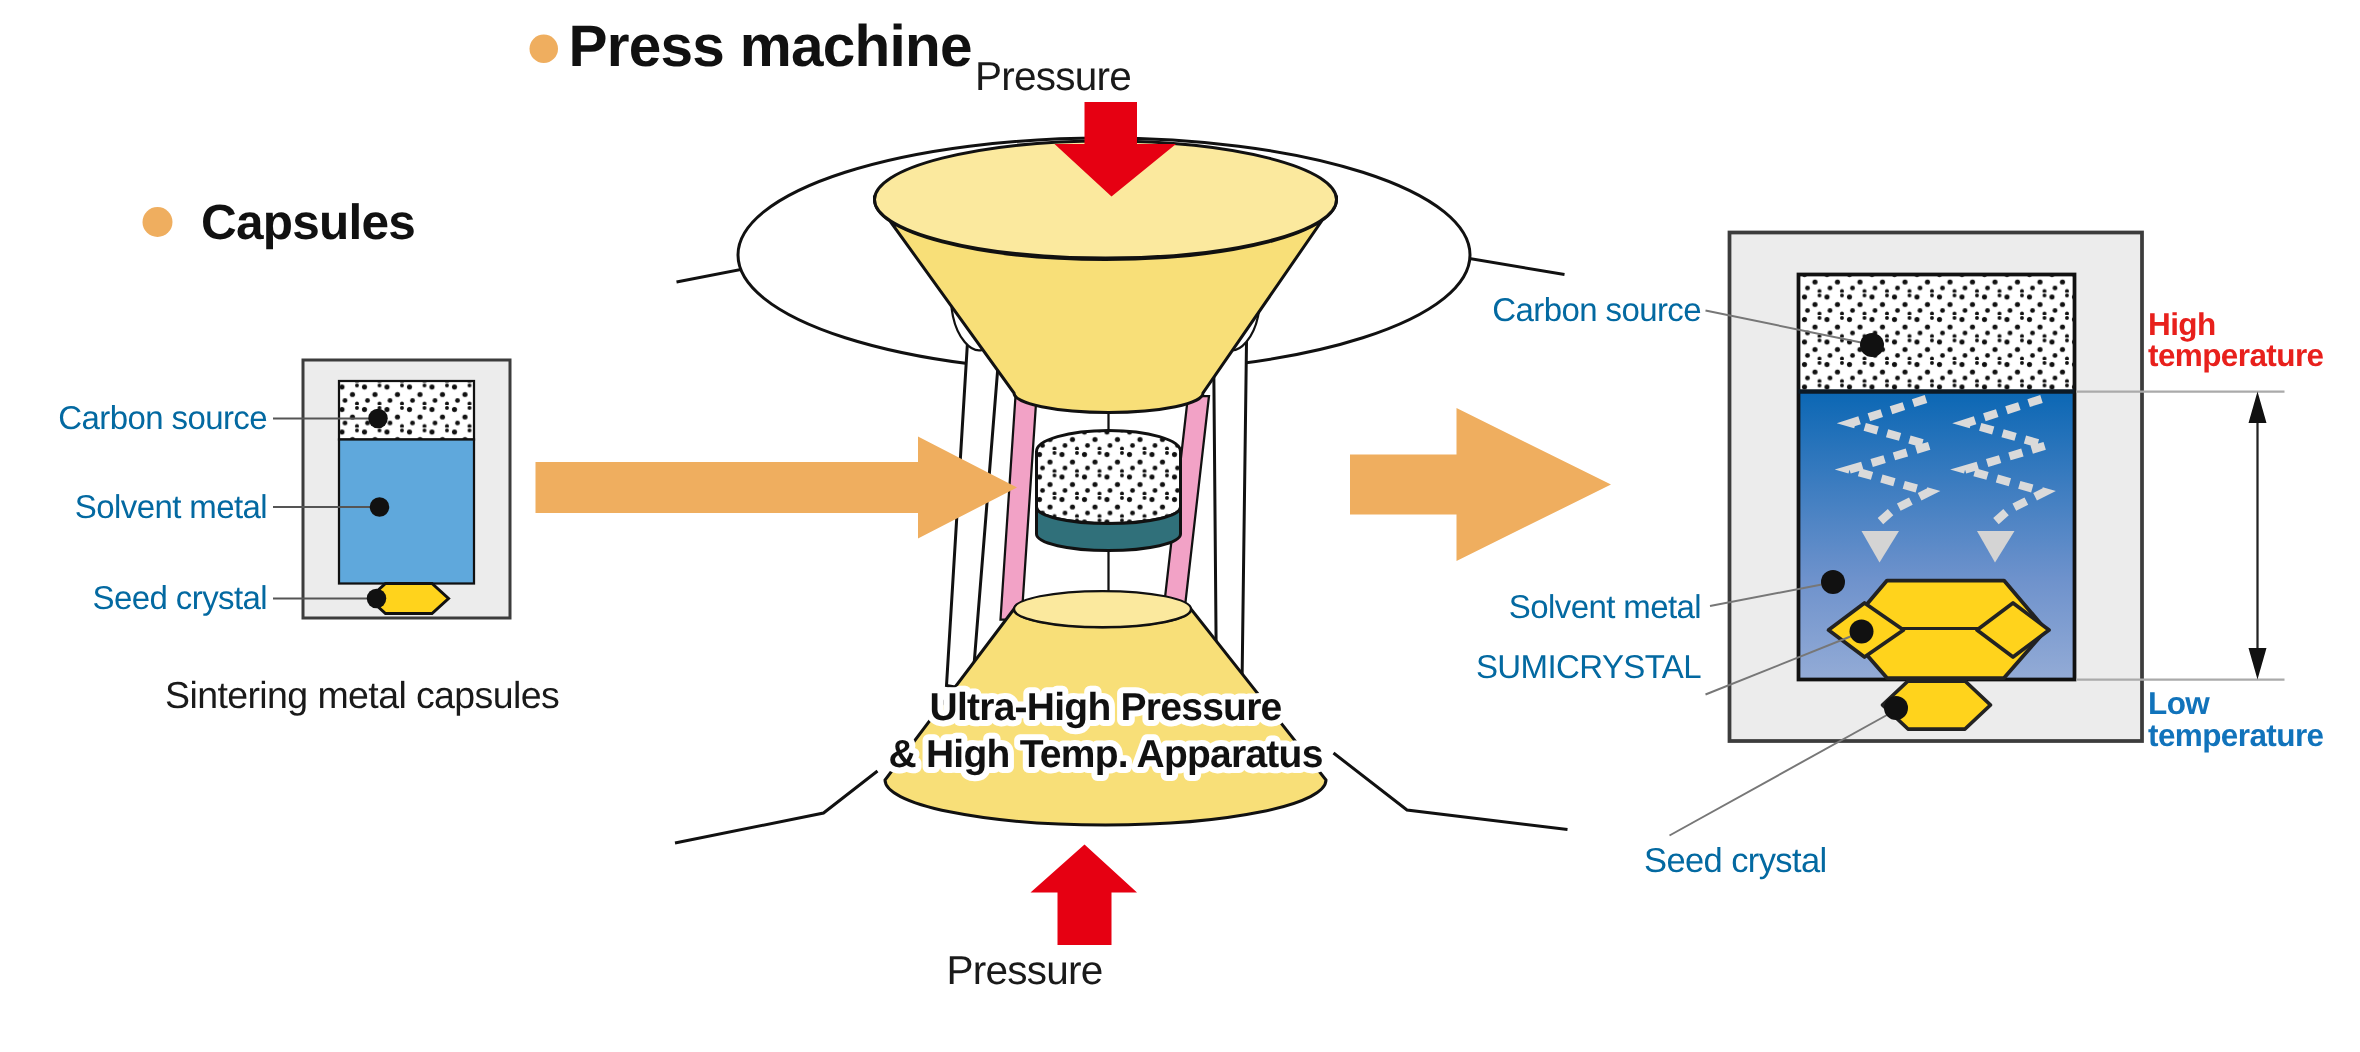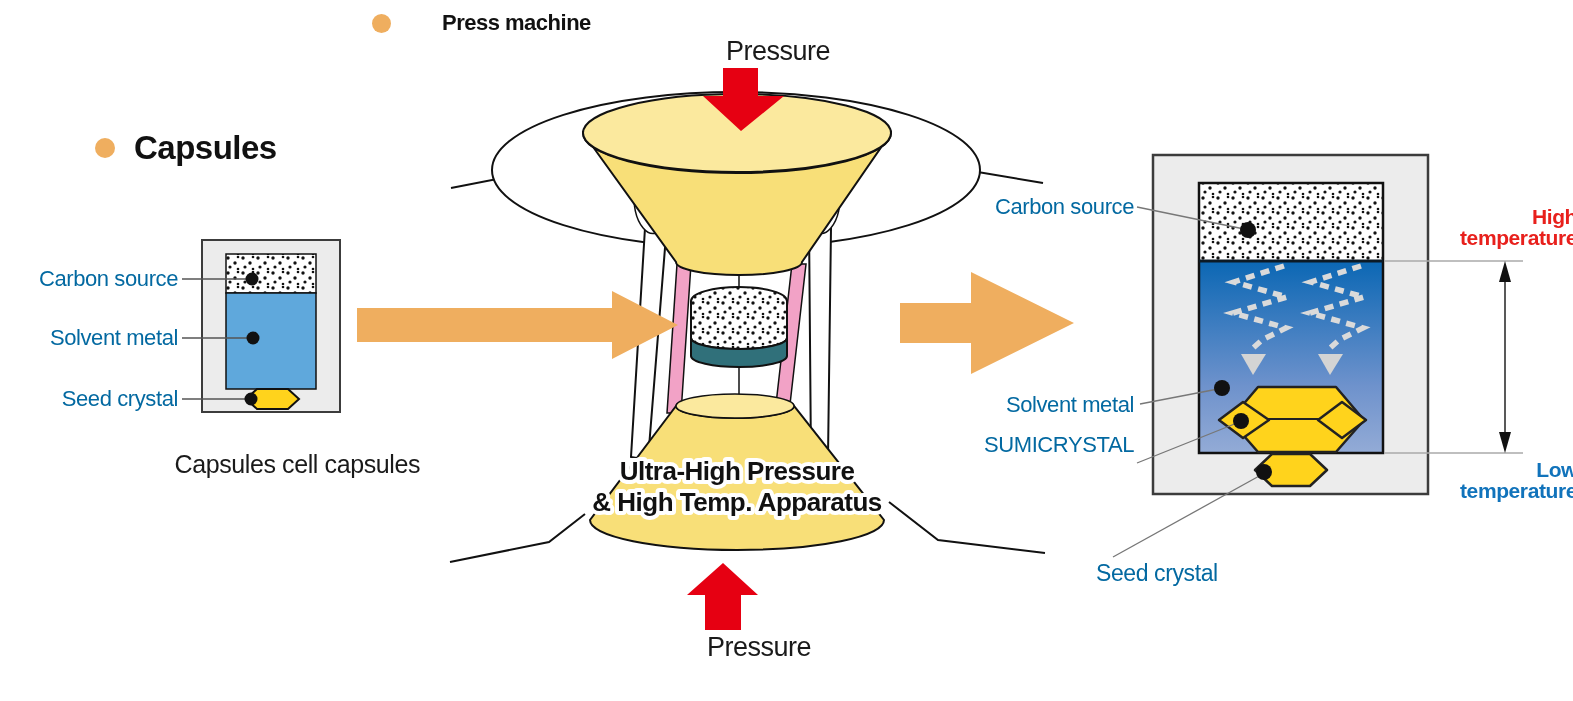--- a/index.html
+++ b/index.html
@@ -4,21 +4,21 @@
 <style>
   html,body{margin:0;padding:0;background:#fff;}
   #stage{position:relative;width:1573px;height:701px;background:#fff;overflow:hidden;
          font-family:"Liberation Sans",sans-serif;color:#1a1a1a;}
   #diagram-svg{position:absolute;left:0;top:0;}
   .abs{position:absolute;}
   .heading{display:flex;align-items:center;font-weight:bold;color:#111;letter-spacing:-0.5px;}
   .bullet{display:inline-block;border-radius:50%;background:#EFAE5F;margin-right:7px;flex:0 0 auto;}
   .lbl{font-size:22px;letter-spacing:-0.4px;white-space:nowrap;color:#0369a1;}
   .right-align{text-align:right;}
-  .center{text-align:right;}
+  .center{text-align:left;}
   .pressure{font-size:27px;letter-spacing:-0.5px;color:#1a1a1a;}
   .caption{font-size:25px;letter-spacing:-0.4px;color:#1a1a1a;}
   .temp{font-size:21px;line-height:21px;font-weight:bold;white-space:pre-line;letter-spacing:-0.4px;}
   .temp.high{color:#E8201C;}
   .temp.low{color:#1173BB;}
   .apparatus-text{font-weight:bold;font-size:26px;letter-spacing:-0.5px;
                   paint-order:stroke;stroke:#fff;stroke-width:8px;stroke-linejoin:round;fill:#111;}
 </style>
 </head>
 <body>
@@ -134,32 +134,32 @@
     <polygon points="1505,261 1499,282 1511,282" fill="#111"></polygon>
     <polygon points="1505,453 1499,432 1511,432" fill="#111"></polygon>
   </g>
 </svg>
 
   <div class="abs heading" style="left:95px;top:129px;font-size:33px;gap:12px;">
     <span class="bullet" style="width:20px;height:20px;"></span>
     <span>Capsules</span>
   </div>
 
-  <div class="abs heading" style="left:372px;top:10px;font-size:22px;gap:44px;">
+  <div class="abs heading" style="left:353px;top:10px;font-size:39px;">
     <span class="bullet" style="width:19px;height:19px;"></span>
     <span>Press machine</span>
   </div>
 
   <div class="abs pressure center" style="left:650px;top:36px;width:180px;">Pressure</div>
   <div class="abs pressure center" style="left:631px;top:632px;width:180px;">Pressure</div>
 
   <div class="abs lbl right-align" style="left:0px;top:266px;width:178px;">Carbon source</div>
   <div class="abs lbl right-align" style="left:0px;top:325px;width:178px;">Solvent metal</div>
   <div class="abs lbl right-align" style="left:0px;top:386px;width:178px;">Seed crystal</div>
-  <div class="abs caption center" style="left:110px;top:450px;width:310px;">Capsules cell capsules</div>
+  <div class="abs caption center" style="left:110px;top:450px;width:310px;">Sintering metal capsules</div>
 
   <div class="abs lbl right-align" style="left:930px;top:194px;width:204px;">Carbon source</div>
   <div class="abs lbl right-align" style="left:930px;top:392px;width:204px;">Solvent metal</div>
   <div class="abs lbl right-align" style="left:930px;top:432px;width:204px;">SUMICRYSTAL</div>
   <div class="abs lbl" style="left:1096px;top:560px;font-size:23px;">Seed crystal</div>
 
   <div class="abs temp high center" style="left:1432px;top:206px;width:145px;">High
 temperature</div>
   <div class="abs temp low center" style="left:1432px;top:459px;width:145px;">Low
 temperature</div>

